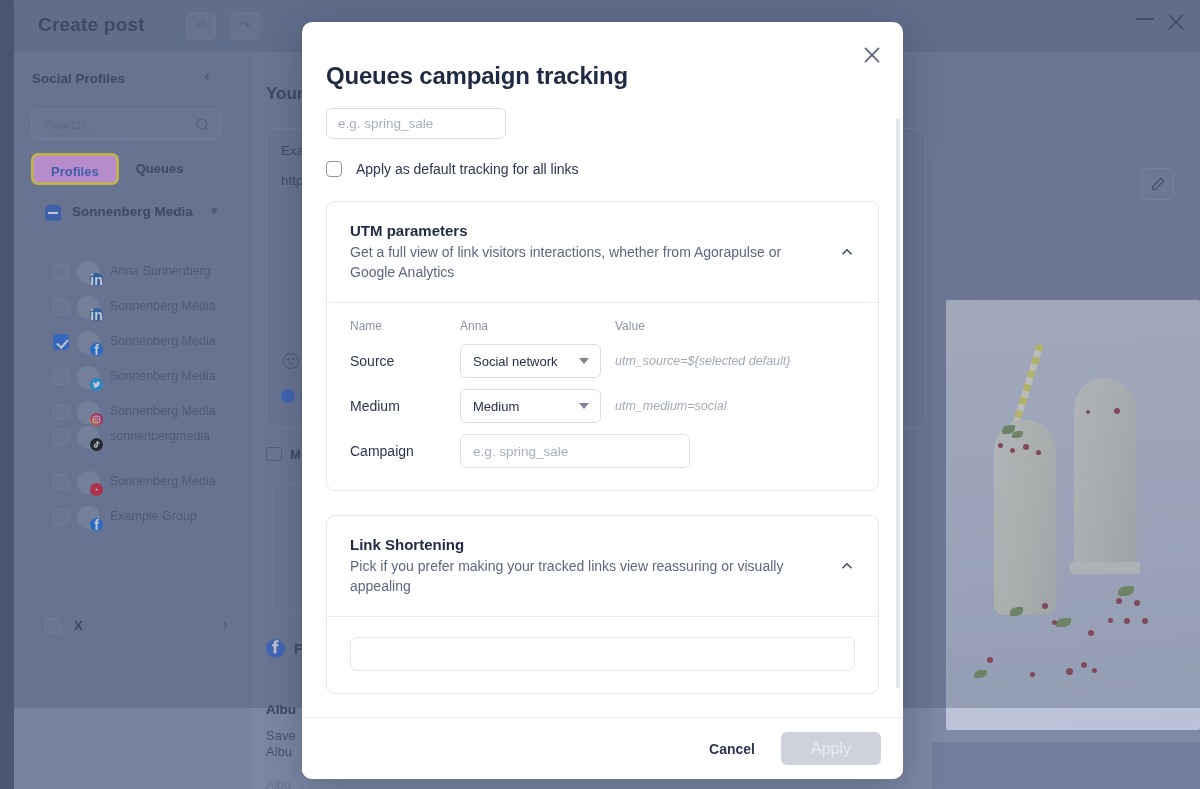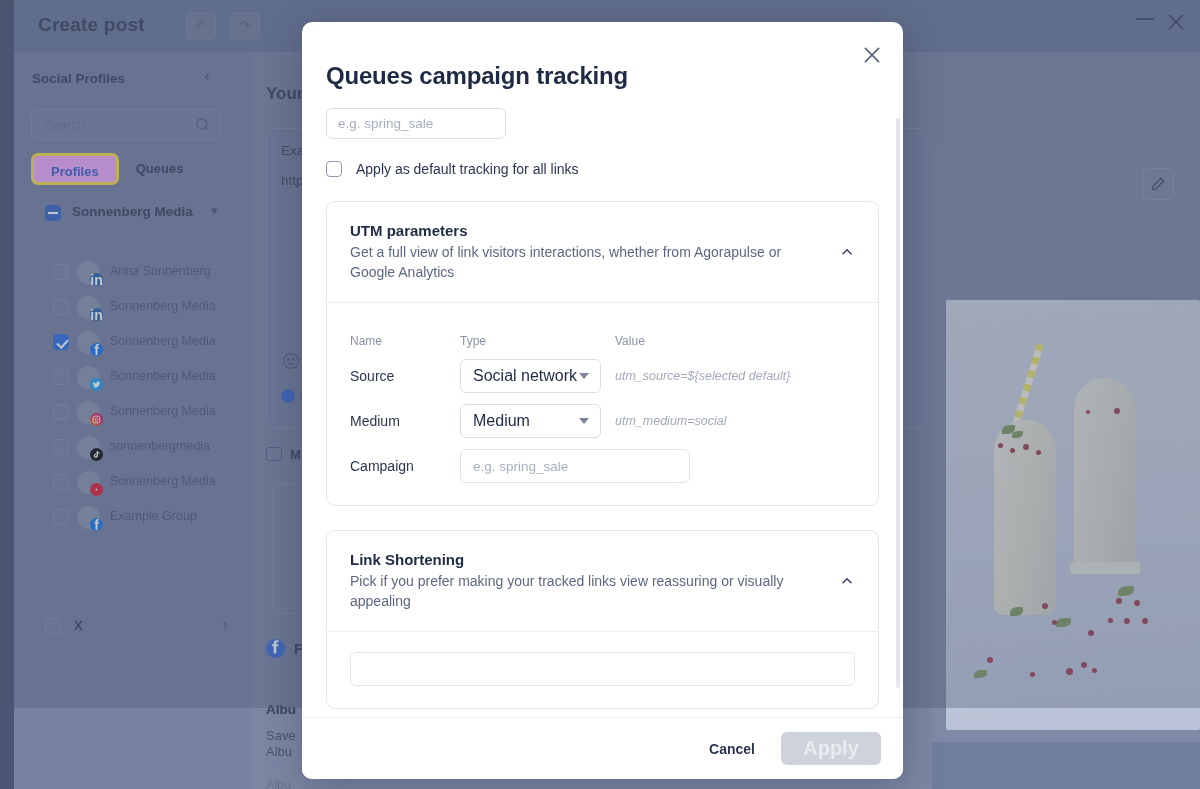--- a/index.html
+++ b/index.html
@@ -260,34 +260,34 @@
   .sect-head { position: relative; padding: 20px 22px 20px 23px; }
   .sect-title { font-size: 15px; font-weight: bold; color: #1f2a44; margin-bottom: 3px; }
   .sect-desc { font-size: 14px; color: #5c6781; line-height: 20px; max-width: 450px; }
   .sect-chev {
     position: absolute; right: 22px; top: 50%; transform: translateY(-50%);
     width: 18px; height: 18px; color: #3d4763;
   }
   .sect-chev svg { width: 18px; height: 18px; display: block; }
   .sect-body { border-top: 1px solid #ecedf2; padding: 16px 23px 22px 23px; }
 
-  .utm-grid { width: 100%; margin-top: 15px; }
+  .utm-grid { width: 100%; }
   .utm-row { display: flex; align-items: center; }
   .utm-row.head { margin-bottom: 8px; }
   .col-name { width: 110px; }
   .col-type { width: 155px; }
   .col-val  { flex: 1; }
   .hdr { font-size: 12px; color: #8b93a7; }
   .rname { font-size: 14px; color: #2a3550; }
 
   .sel {
     position: relative; width: 141px; height: 34px; border: 1px solid #d9dde6;
     border-radius: 6px; background: #fff; display: flex; align-items: center;
   }
-  .sel span { font-size: 16px; color: #1f2a44; margin-left: 12px; }
+  .sel span { font-size: 13px; color: #1f2a44; margin-left: 12px; }
   .sel .caret {
     position: absolute; right: 11px; top: 50%; transform: translateY(-50%);
     width: 0; height: 0; border-left: 5px solid transparent; border-right: 5px solid transparent;
     border-top: 6px solid #7d8698;
   }
   .sel.disabled { background: #eef0f4; border-color: #e4e7ee; }
   .sel.disabled span { color: #9aa2b4; }
 
   .utm-hint { font-size: 12.5px; color: #a2aab9; font-style: italic; }
   .utm-input {
@@ -307,21 +307,21 @@
     position: absolute; left: 0; bottom: 0; width: 601px; height: 62px;
     border-top: 1px solid #ebedf2; background: #fff;
     display: flex; align-items: center; justify-content: flex-end; padding-right: 22px;
   }
   .btn-cancel {
     font-size: 14px; font-weight: bold; color: #2b3550; background: none; border: none;
     padding: 9px 14px; font-family: "Liberation Sans", sans-serif;
   }
   .btn-apply {
     margin-left: 12px; width: 100px; height: 33px; border-radius: 6px;
-    background: #ced3db; color: #e9ebef; font-size: 20px; font-weight: bold;
+    background: #ced3db; color: #e9ebef; font-size: 16px; font-weight: normal;
     border: none; font-family: "Liberation Sans", sans-serif;
   }
 
   .m-scroll {
     position: absolute; right: 3px; top: 96px; width: 4px; height: 570px;
     background: #e3e6ed; border-radius: 2px; z-index: 30;
   }
 </style>
 </head>
 <body>
@@ -404,21 +404,21 @@
         <div class="p-av">
           <div class="p-badge" style="background:linear-gradient(45deg,#f09433,#dc2743,#bc1888)">
             <svg viewBox="0 0 24 24" fill="none" stroke="#fff" stroke-width="2.6">
                 <rect x="3" y="3" width="18" height="18" rx="5"></rect>
                 <circle cx="12" cy="12" r="4"></circle>
               </svg>
           </div>
         </div>
         <div class="p-name">Sonnenberg Media</div>
       </div>
-      <div class="prof" style="top:381px">
+      <div class="prof" style="top:371px">
         <div class="p-check"></div>
         <div class="p-av">
           <div class="p-badge" style="background:#121212">
             <svg viewBox="0 0 24 24" fill="#fff">
                 <path d="M16 3c.4 2.2 1.8 3.6 4 3.9v3c-1.5.1-2.9-.3-4.2-1.1v5.7c0 4-3.4 6.8-7 5.9-2.6-.7-4.2-3.3-3.8-6 .4-2.6 2.8-4.4 5.5-4.1v3.1c-1.7-.4-2.8 1-2.4 2.4.3 1.2 1.6 1.8 2.7 1.2.7-.3 1.1-1 1.1-1.9V3h4.1z"></path>
               </svg>
           </div>
         </div>
         <div class="p-name">sonnenbergmedia</div>
       </div>
@@ -560,21 +560,21 @@
             <svg viewBox="0 0 24 24" fill="none" stroke="currentColor" stroke-width="2">
                 <path d="M6 15l6-6 6 6"></path>
               </svg>
           </div>
         </div>
         <div class="sect-body">
           <div class="utm-grid">
 
             <div class="utm-row head">
               <div class="col-name hdr">Name</div>
-              <div class="col-type hdr">Type</div>
+              <div class="col-type hdr">Anna</div>
               <div class="col-val hdr">Value</div>
             </div>
 
             <div class="utm-row mt14">
               <div class="col-name rname">Source</div>
               <div class="col-type">
                 <div class="sel">
                   <span>Social network</span>
                   <i class="caret"></i>
                 </div>

